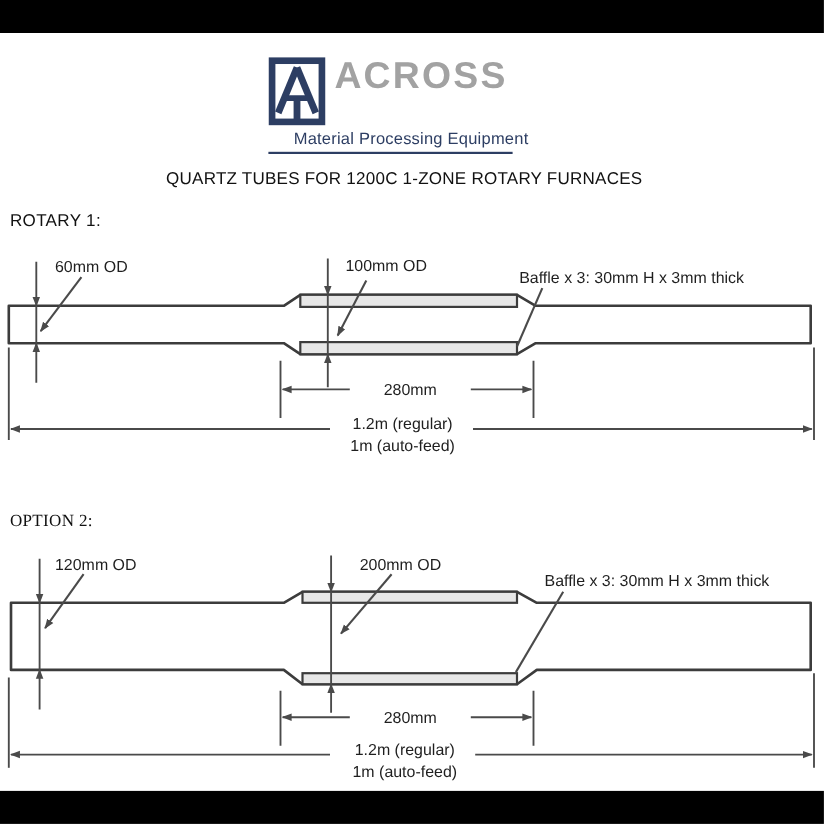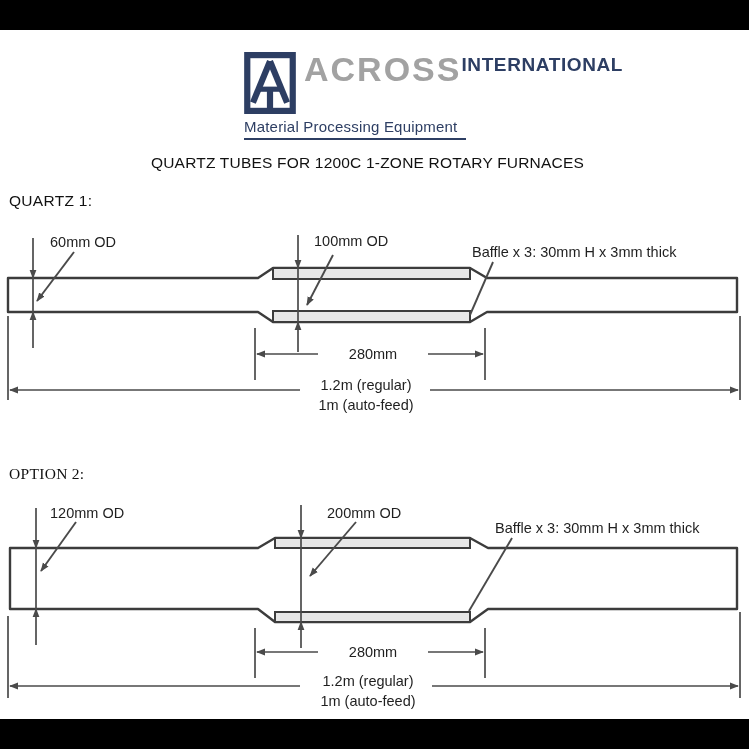--- a/index.html
+++ b/index.html
@@ -11,21 +11,21 @@
   .bar.top{top:0;}
   .bar.bottom{top:719px;}
 
   
   .logo{position:absolute;left:244px;top:52px;width:222px;}
   .logo-row{display:flex;align-items:flex-start;}
   .logo-icon{flex:0 0 auto;margin-right:8px;}
   .brand{display:flex;}
   .brand-top{font-size:34px;font-weight:bold;letter-spacing:2px;color:#a2a2a2;line-height:1.0;}
   .brand-bottom{font-size:19px;font-weight:bold;letter-spacing:0.6px;color:#2d3e63;line-height:1.15;margin-top:2px;}
-  .tagline{font-size:15px;color:#2d3e63;margin-top:4px;letter-spacing:0.2px;white-space:nowrap;}
+  .tagline{font-size:15px;color:#2d3e63;margin-top:4px;letter-spacing:0.2px;white-space:nowrap;margin-left:23px;}
   .logo-rule{height:2px;background:#2d3e63;margin-top:3px;}
 
   .doc-title{
     position:absolute;left:0;top:154px;width:735px;text-align:center;
     font-size:15.5px;color:#111;letter-spacing:0.2px;
   }
   .option-label{
     position:absolute;left:9px;font-size:15.5px;color:#111;letter-spacing:0.3px;
   }
   #opt1-label{top:192px;}
@@ -61,30 +61,29 @@
     <div class="logo-row">
       <svg class="logo-icon" width="52" height="62" viewBox="0 0 50 60">
         <rect x="3" y="3" width="44" height="54" fill="#ffffff" stroke="#2d3e63" stroke-width="6"></rect>
         <path d="M25 9 L8.5 49" stroke="#2d3e63" stroke-width="6" fill="none"></path>
         <path d="M25 9 L41.5 49" stroke="#2d3e63" stroke-width="6" fill="none"></path>
         <path d="M14 36 L36 36" stroke="#2d3e63" stroke-width="5" fill="none"></path>
         <rect x="22" y="36" width="6" height="19" fill="#2d3e63"></rect>
       </svg>
       <div class="brand">
         <span class="brand-top">ACROSS</span>
-        <span class="brand-bottom">INTERNATIONAL</span>
       </div>
     </div>
     <div class="tagline">Material Processing Equipment</div>
     <div class="logo-rule"></div>
   </div>
 
   <div class="doc-title">QUARTZ TUBES FOR 1200C 1-ZONE ROTARY FURNACES</div>
 
-  <div id="opt1-label" class="option-label">QUARTZ 1:</div>
+  <div id="opt1-label" class="option-label">ROTARY 1:</div>
   <div id="opt2-label" class="option-label">OPTION 2:</div>
 
   <svg id="svg-opt1" class="drawing" width="749" height="200" viewBox="0 225 749 200">
 
     <path class="tube" d="M8 278 L258 278 L273 268 L470 268 L487 278 L737 278 L737 312 L487 312 L470 322 L273 322 L258 312 L8 312 Z"></path>
 
     <rect class="baffle-band" x="273" y="268" width="197" height="11"></rect>
     <rect class="baffle-band" x="273" y="311" width="197" height="11"></rect>
 
     <g>

